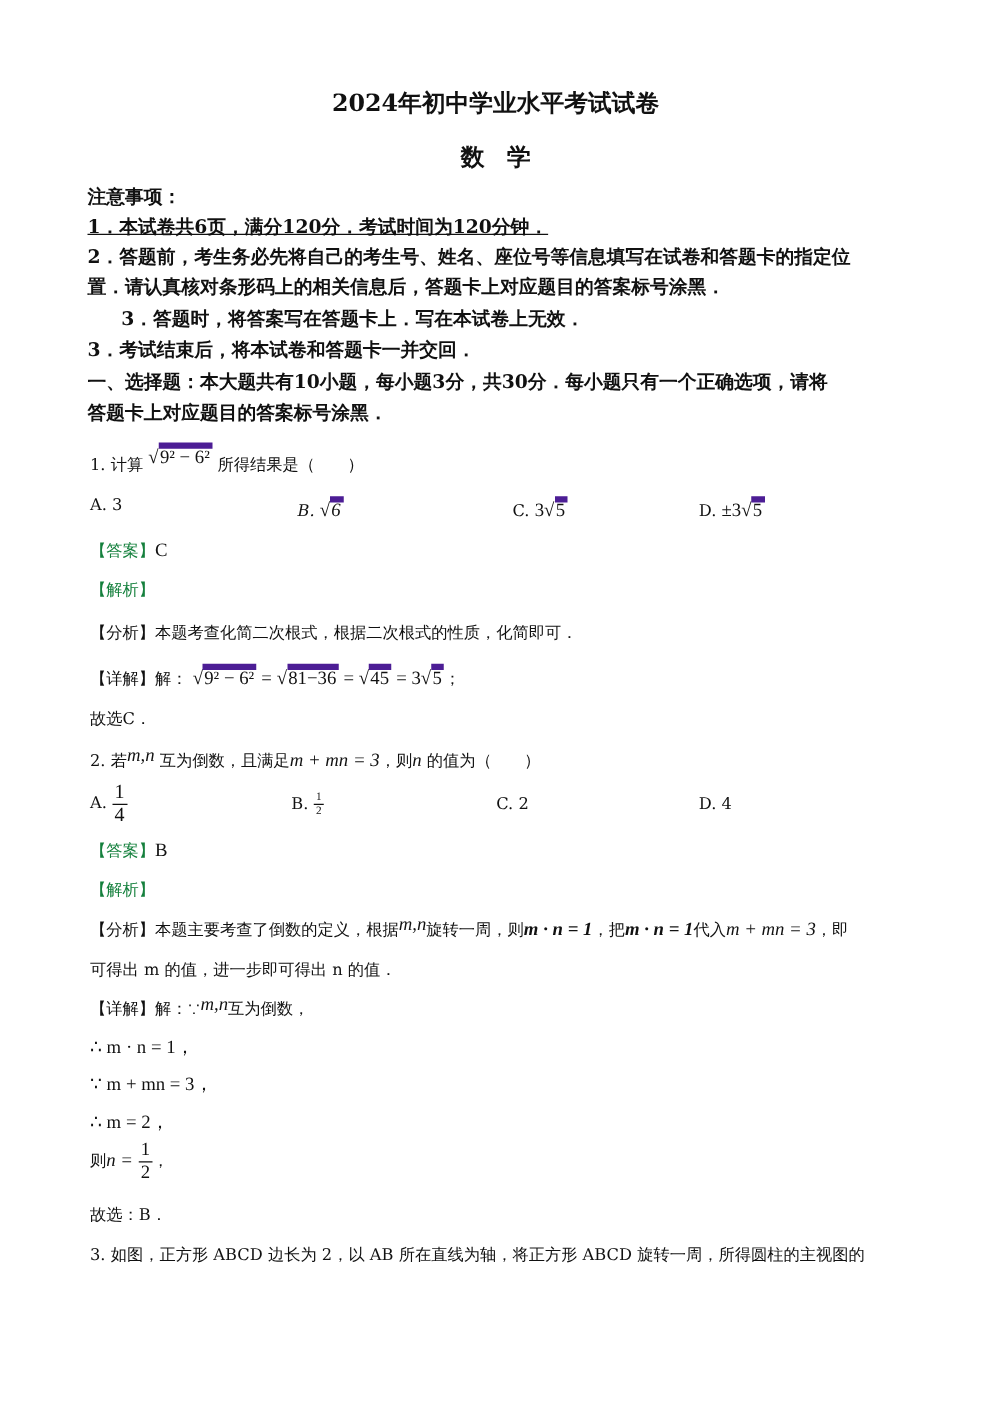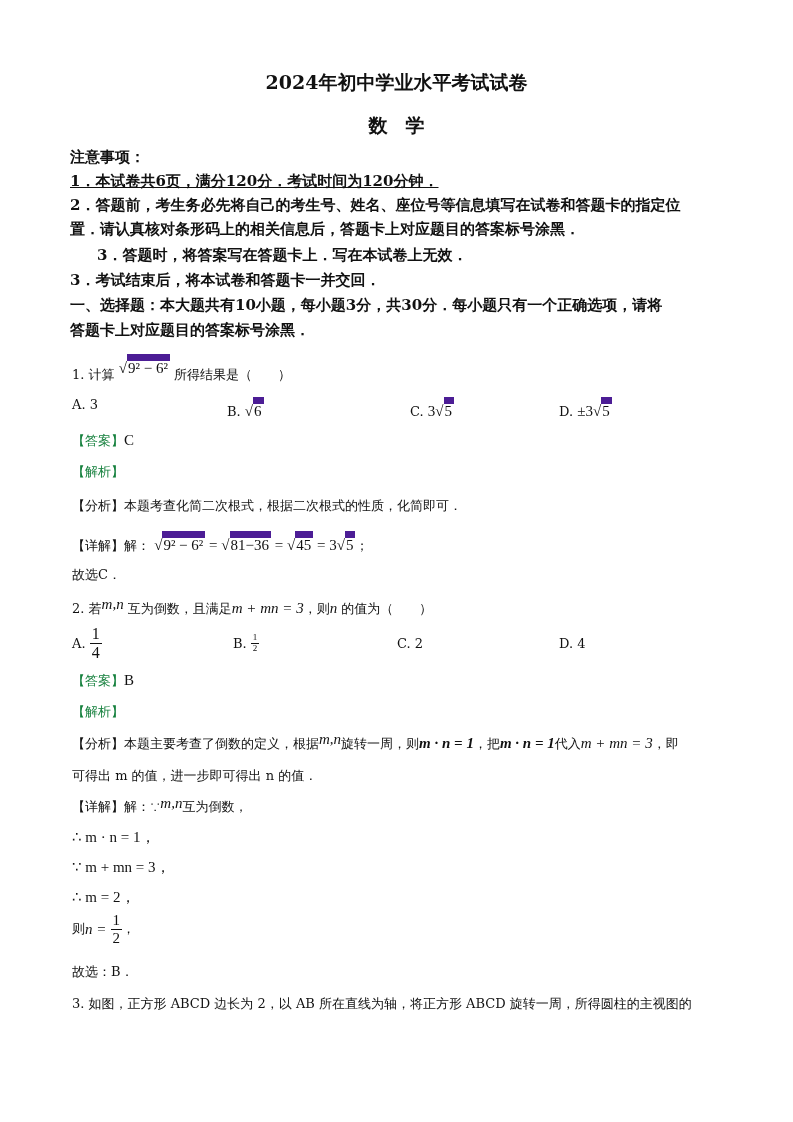--- a/index.html
+++ b/index.html
@@ -8,21 +8,21 @@
   .abs { position: absolute; white-space: nowrap; }
   .title { left: 0; width: 793px; text-align: center; top: 70px; font-size: 19px; font-weight: bold; }
   .subtitle { left: 0; width: 793px; text-align: center; top: 113px; font-size: 19px; font-weight: bold; letter-spacing: 18px; padding-left: 18px; box-sizing: border-box; }
   .bold { font-weight: bold; font-size: 15px; }
   .body { font-size: 13px; }
   .blue { color: #15803d; }
   .m { font-family: "Liberation Serif", "DejaVu Serif", serif; font-style: italic; font-size: 15px; }
   .mn { font-family: "Liberation Serif", "DejaVu Serif", serif; font-size: 15px; }
   .mb { font-family: "Liberation Serif", "DejaVu Serif", serif; font-style: italic; font-weight: bold; font-size: 15px; }
   .sqrt { display: inline-block; position: relative; font-family: "Liberation Serif", serif; font-size: 15px; }
-  .sqrt .rad { display: inline-block; border-top: 7px solid #4c1d95; padding: 0 2px 0 1px; line-height: 15px; }
+  .sqrt .rad { display: inline-block; border-top: 5px solid #4c1d95; padding: 0 2px 0 1px; line-height: 15px; }
   .frac { display: inline-flex; flex-direction: column; align-items: center; vertical-align: middle; font-family: "Liberation Serif", serif; }
   .frac .num { border-bottom: 1px solid #111; padding: 0 2px; line-height: 1.1; }
   .frac .den { line-height: 1.1; padding: 0 2px; }
 </style>
 </head>
 <body>
 
 <div class="abs title">2024年初中学业水平考试试卷</div>
 <div class="abs subtitle">数学</div>
 
@@ -34,21 +34,21 @@
 <div class="abs bold" style="left:70px;top:271px;">3．考试结束后，将本试卷和答题卡一并交回．</div>
 <div class="abs bold" style="left:70px;top:296px;">一、选择题：本大题共有10小题，每小题3分，共30分．每小题只有一个正确选项，请将</div>
 <div class="abs bold" style="left:70px;top:321px;">答题卡上对应题目的答案标号涂黑．</div>
 
 <div class="abs body" style="left:72px;top:360px;">
   <span>1. 计算</span>
   <span class="sqrt" style="top:-6px;">√<span class="rad">9² − 6²</span></span>
   <span>所得结果是（　　）</span>
 </div>
 <div class="abs body" style="left:72px;top:397px;">A. 3</div>
-<div class="abs body" style="left:227px;top:397px;">
+<div class="abs body" style="left:238px;top:397px;font-style:italic;">
   <span>B.</span> <span class="sqrt">√<span class="rad">6</span></span>
 </div>
 <div class="abs body" style="left:410px;top:397px;text-align:center;">
   <span>C.</span> <span class="mn">3</span><span class="sqrt">√<span class="rad">5</span></span>
 </div>
 <div class="abs body" style="left:559px;top:397px;">
   <span>D.</span> <span class="mn">±3</span><span class="sqrt">√<span class="rad">5</span></span>
 </div>
 
 <div class="abs body" style="left:72px;top:432px;">

